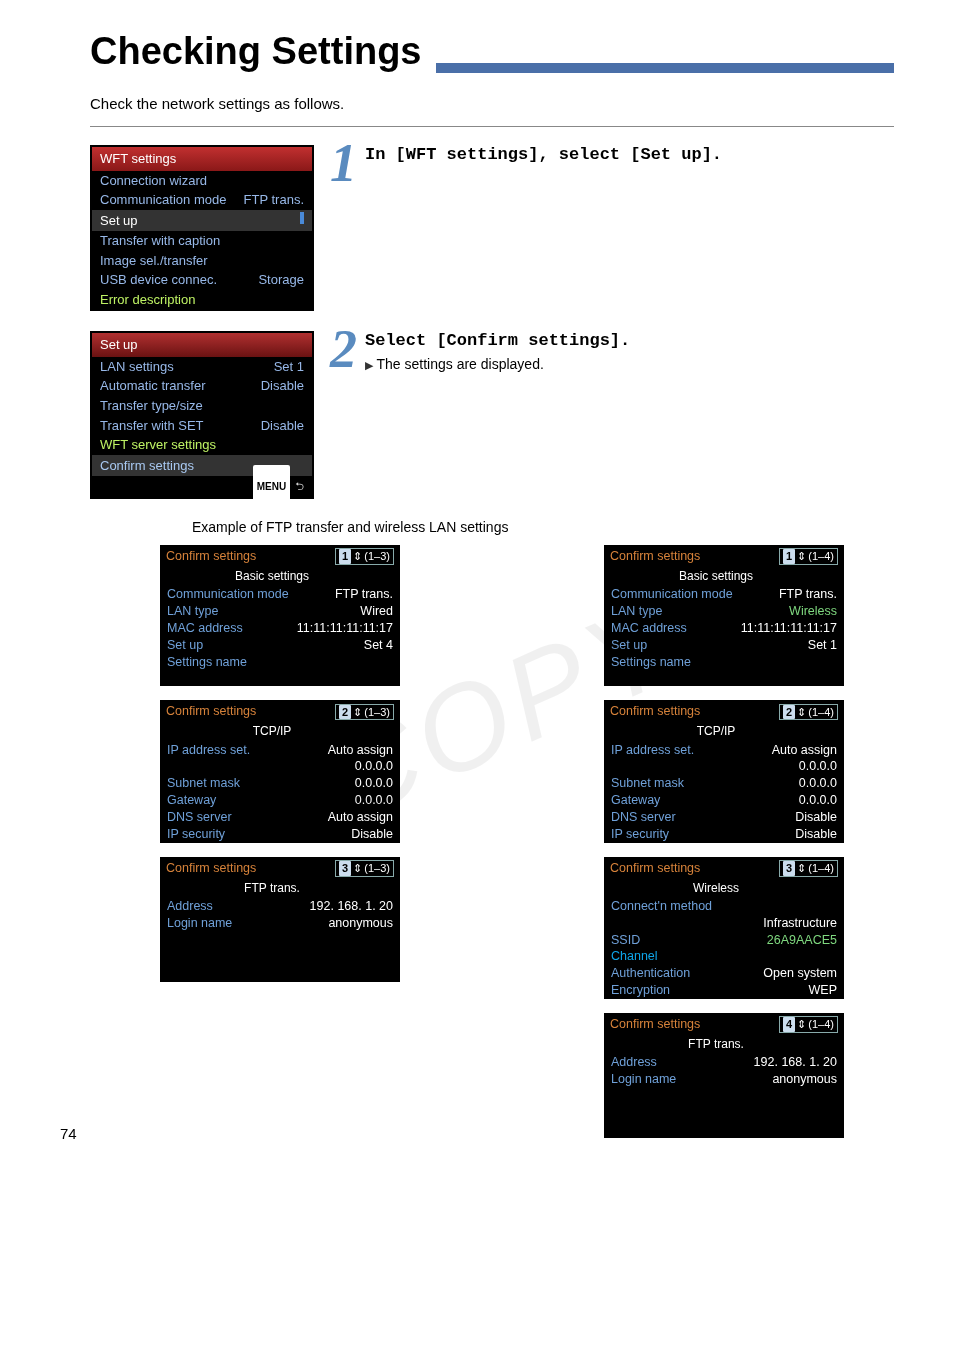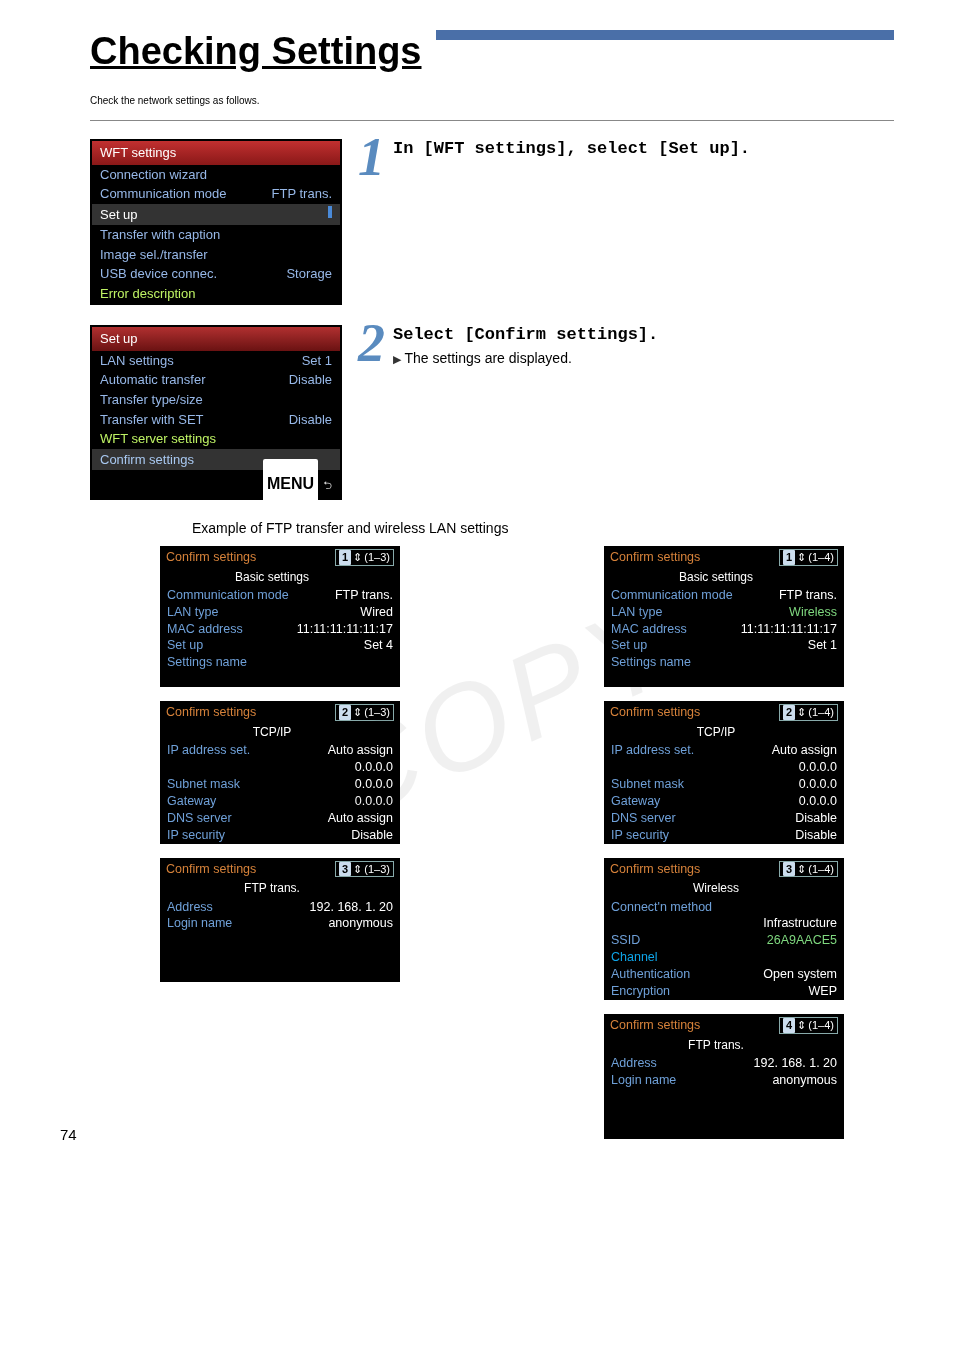--- a/index.html
+++ b/index.html
@@ -1,37 +1,37 @@
 <!DOCTYPE html>
 <html><head>
 <meta charset="utf-8">
 <style>
   * { box-sizing: border-box; margin: 0; padding: 0; }
   body { font-family: Arial, Helvetica, sans-serif; background: #fff; color: #000; width: 954px; margin: 0 auto; padding: 30px 60px 40px 60px; position: relative; }
-  .title-row { display: flex; align-items: flex-start; margin-bottom: 22px; margin-left: 30px; text-decoration: underline; }
+  .title-row { display: flex; align-items: flex-end; margin-bottom: 22px; margin-left: 30px; }
   .title { font-size: 38px; font-weight: bold; margin-right: 14px; white-space: nowrap; }
   .title-bar { flex: 1; height: 10px; background: #4a6fa8; }
-  .intro { font-size: 10px; margin-bottom: 14px; margin-left: 30px; }
+  .intro { font-size: 15px; margin-bottom: 14px; margin-left: 30px; }
   hr.sep { border: none; border-top: 1px solid #888; margin-bottom: 18px; margin-left: 30px; }
   .step-row { display: flex; align-items: flex-start; margin-bottom: 20px; }
-  .screenshot { width: 252px; margin-right: 16px; flex-shrink: 0; }
+  .screenshot { width: 224px; margin-right: 16px; flex-shrink: 0; }
   .step-num { font-size: 54px; font-weight: bold; font-style: italic; color: #5a8bbf; line-height: 0.9; margin-right: 8px; transform: translateY(-6px); font-family: Georgia, serif; }
   .step-body { flex: 1; }
   .step-heading { font-size: 17px; font-weight: bold; margin-bottom: 6px; font-family: Liberation Mono, monospace; }
   .step-bullet { font-size: 14px; }
   .step-bullet::before { content: "▶ "; color: #333; font-size: 11px; }
   .camera-menu { background: #000; border: 2px solid #000; font-size: 13px; line-height: 1.35; }
   .camera-menu .hdr { background: linear-gradient(#c13030,#8a1818); color: #fff; padding: 3px 8px; font-weight: 500; }
   .camera-menu .hdr-sub { background: linear-gradient(#b13030,#6a1212); color: #fff; padding: 3px 8px; }
   .camera-menu .row { display: flex; justify-content: space-between; padding: 1px 8px; color: #97b8e8; }
   .camera-menu .row.dim { color: #bef264; }
   .camera-menu .row.sel { background: #333; color: #fff; padding-top:2px; padding-bottom:2px; }
   .camera-menu .row.sel-light { background: #333; color: #a8c8f0; padding-top:2px; padding-bottom:2px; }
   .camera-menu .footer { text-align: right; padding: 3px 8px; color: #ccc; font-size: 11px; }
-  .menu-badge { background:#fff; color:#000; border-radius:2px; padding:16px 4px; font-size:16px; font-weight:bold; margin-right:2px;}
+  .menu-badge { background:#fff; color:#000; border-radius:2px; padding:16px 4px; font-size:10px; font-weight:bold; margin-right:2px;}
   
   .caption-row { display:flex; justify-content: space-between; margin: 6px 54px 10px 54px; font-size:14px; }
   .caption-row .left, .caption-row .right { flex:1; }
   .caption-row .right { text-align:left; padding-left: 78px;}
   
   .panels-row { display:flex; justify-content: space-between; margin: 0 54px 0 100px; }
   .panel-col { width: 236px; display:flex; flex-direction:column; gap:14px; }
   .panel-col.rcol { margin-left: 130px; }
   
   .confirm-panel { background:#000; font-size:12.5px; line-height:1.35; width:240px; }

